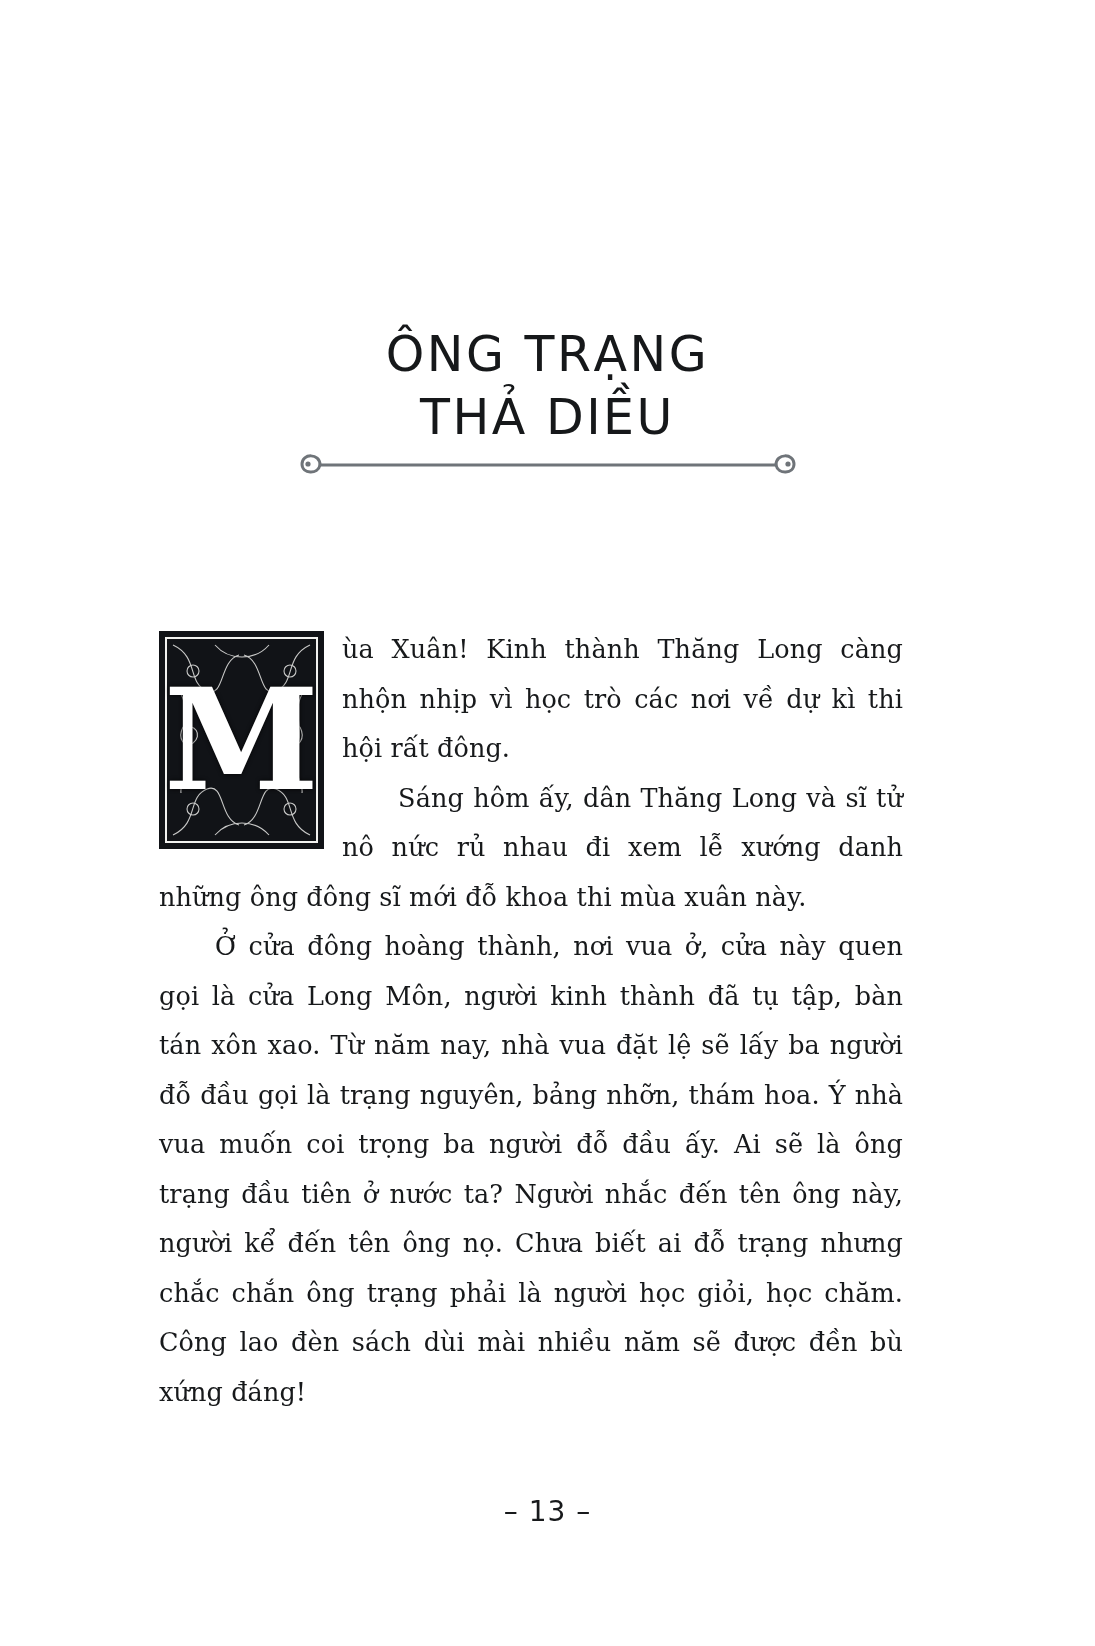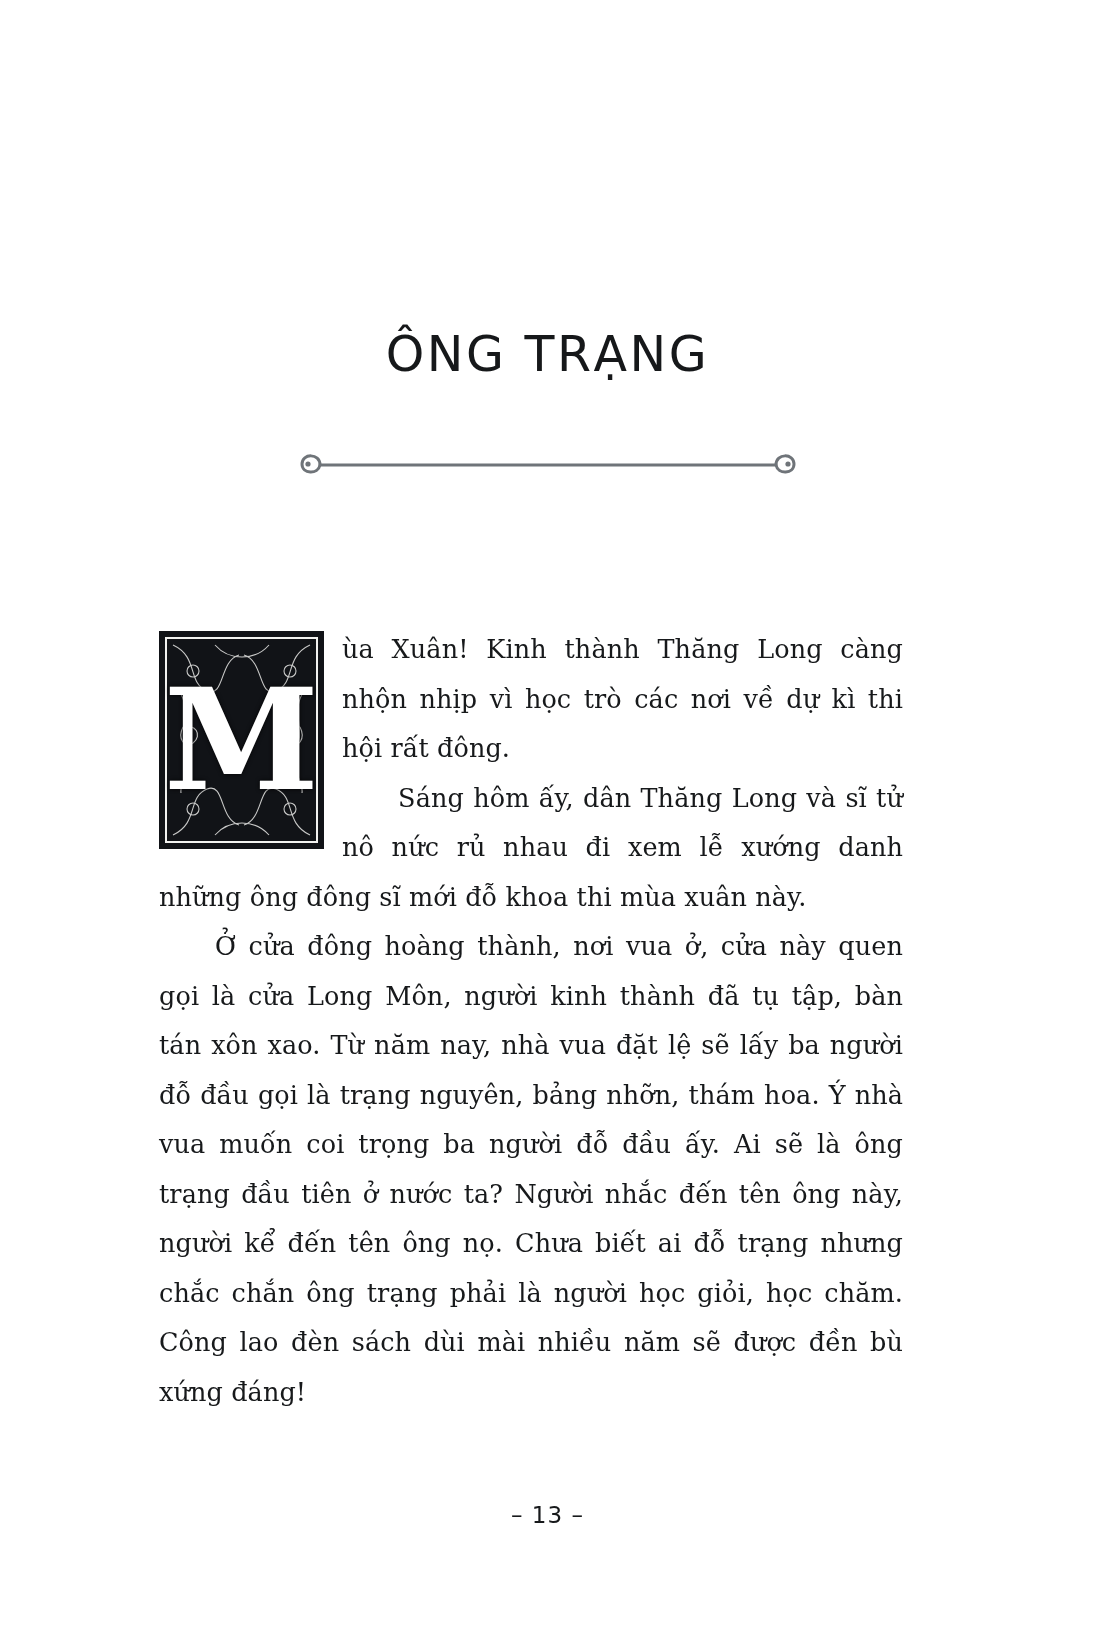--- a/index.html
+++ b/index.html
@@ -105,32 +105,33 @@
   }
 
   
   .folio {
     position: absolute;
     left: 0;
     bottom: 118px;
     width: 1095px;
     text-align: center;
     font-family: "DejaVu Sans", sans-serif;
-    font-size: 23px;
+    font-size: 28px;
     color: #17191b;
     letter-spacing: 1px;
   }
 </style>
 </head>
 <body>
 
 <div class="page">
 
   <div class="title-block">
     <div class="title-line">ÔNG TRẠNG</div>
+    <div class="title-line">THẢ DIỀU</div>
   </div>
 
   <div class="ornament">
     <svg width="520" height="40" viewBox="0 0 520 40">
       <line x1="32" y1="20" x2="488" y2="20" stroke="#6f7479" stroke-width="3" stroke-linecap="round"></line>
       <path d="M32 20 C 32 8, 14 8, 14 19 C 14 29, 30 30, 32 20 Z" fill="none" stroke="#6f7479" stroke-width="3"></path>
       <path d="M488 20 C 488 8, 506 8, 506 19 C 506 29, 490 30, 488 20 Z" fill="none" stroke="#6f7479" stroke-width="3"></path>
       <circle cx="20" cy="19" r="2.6" fill="#6f7479"></circle>
       <circle cx="500" cy="19" r="2.6" fill="#6f7479"></circle>
     </svg>

